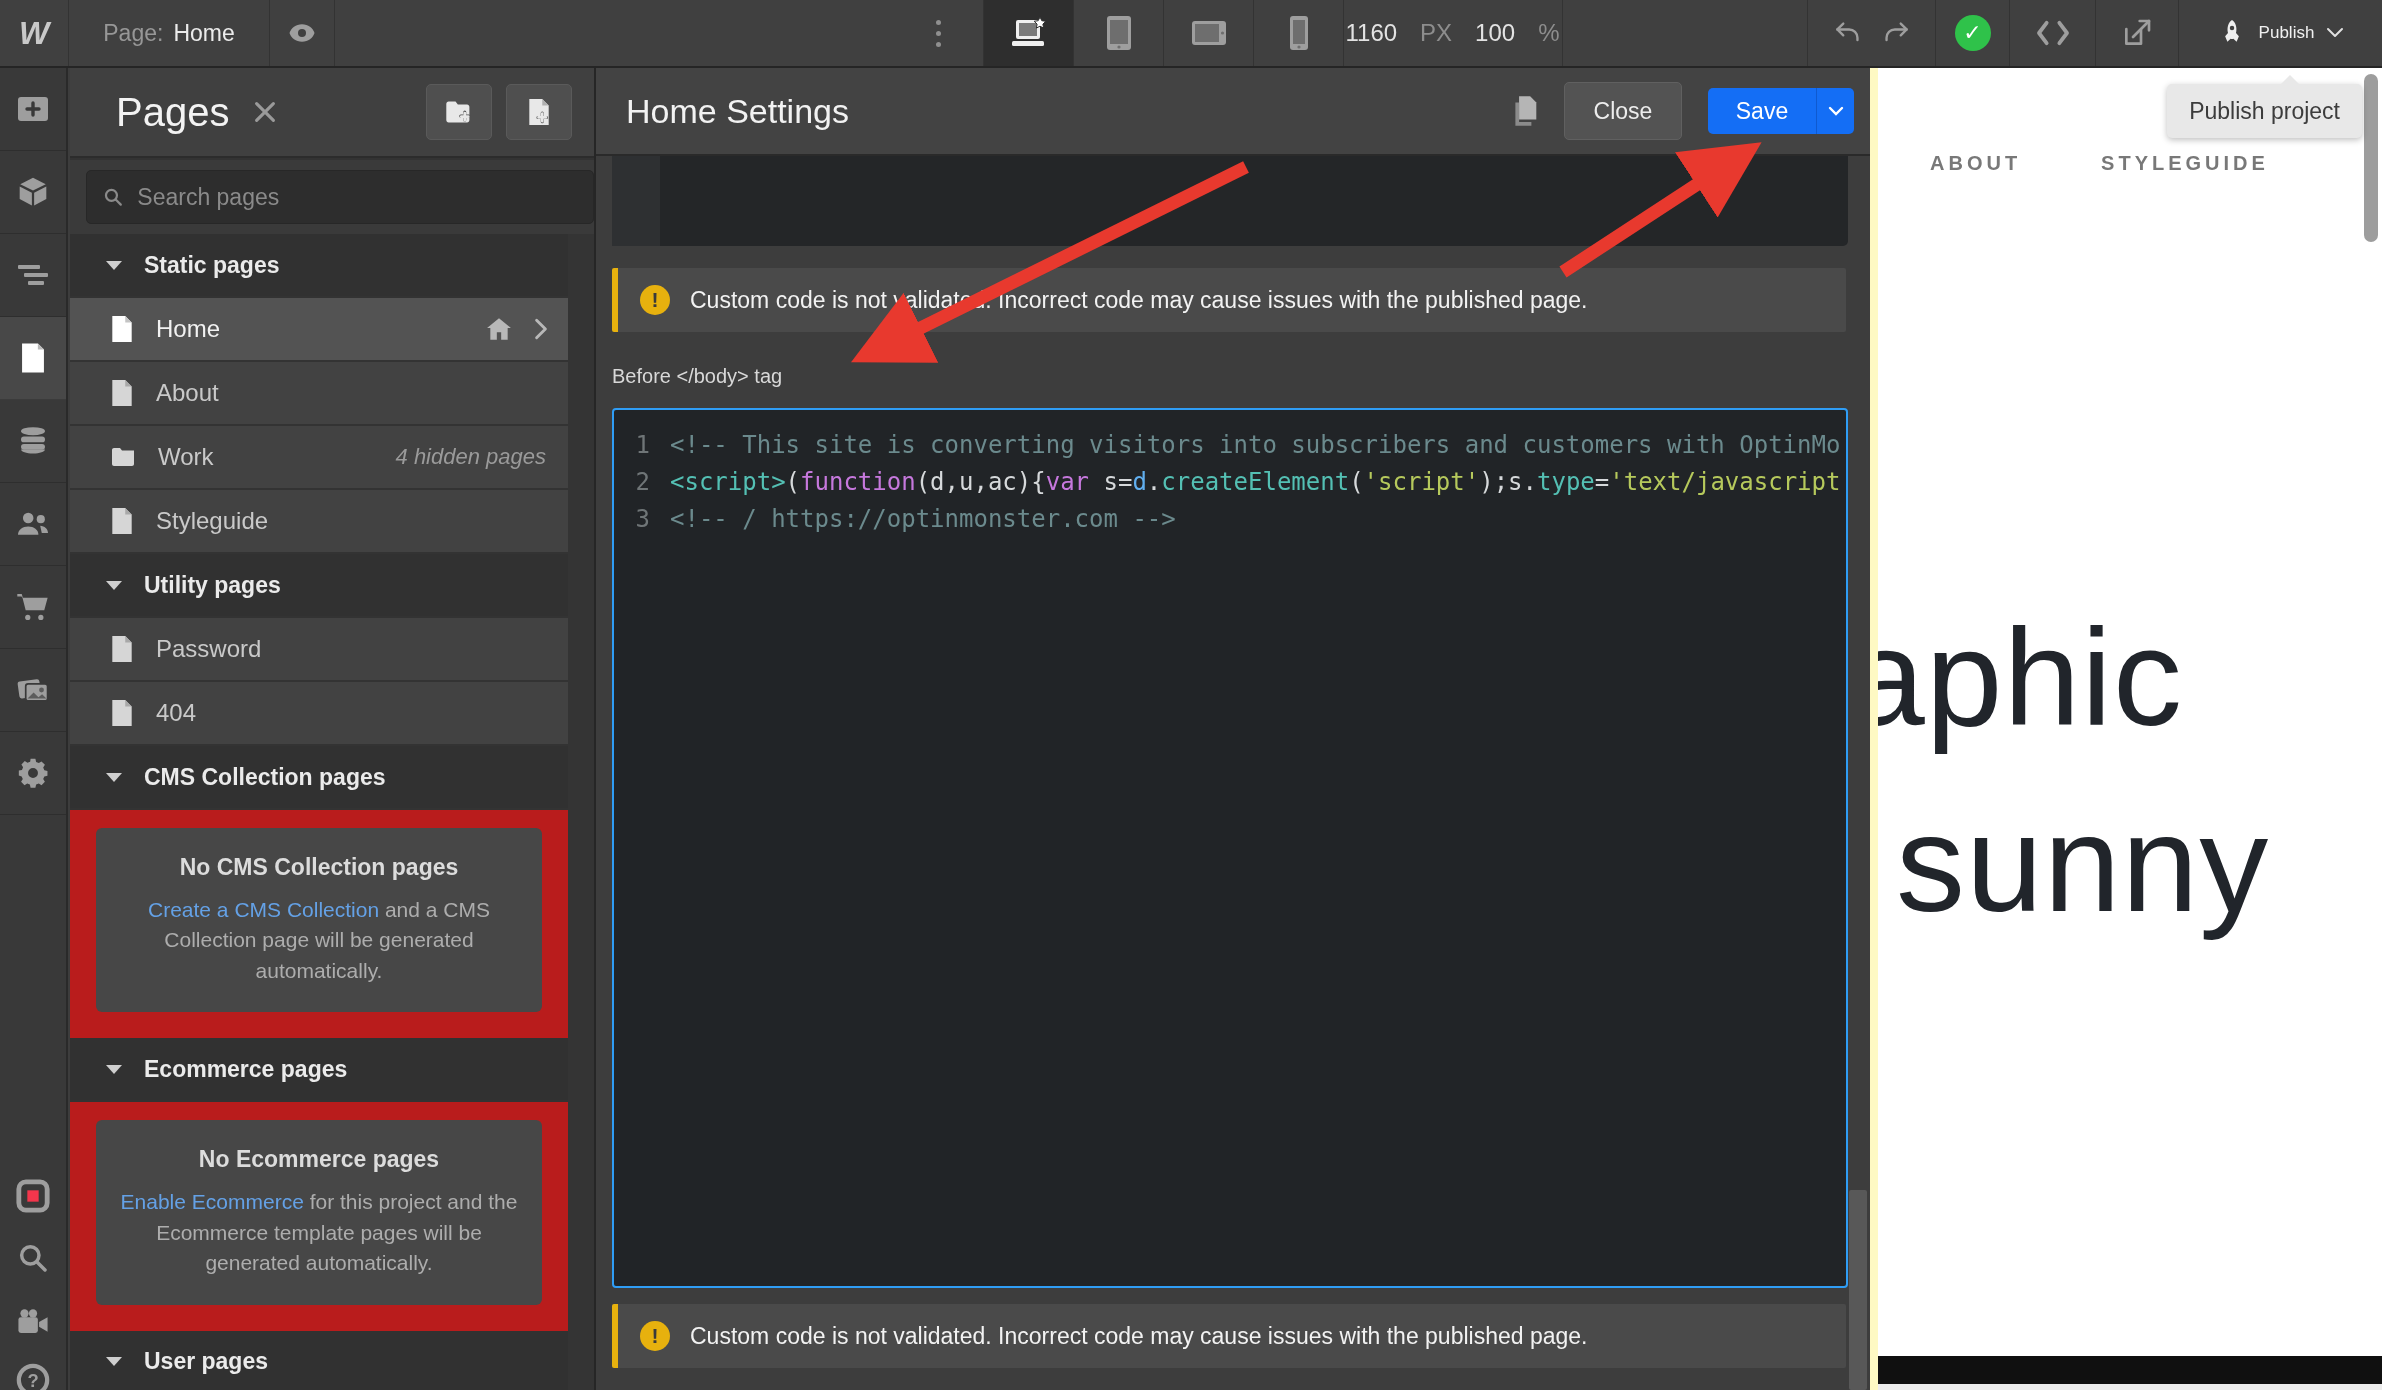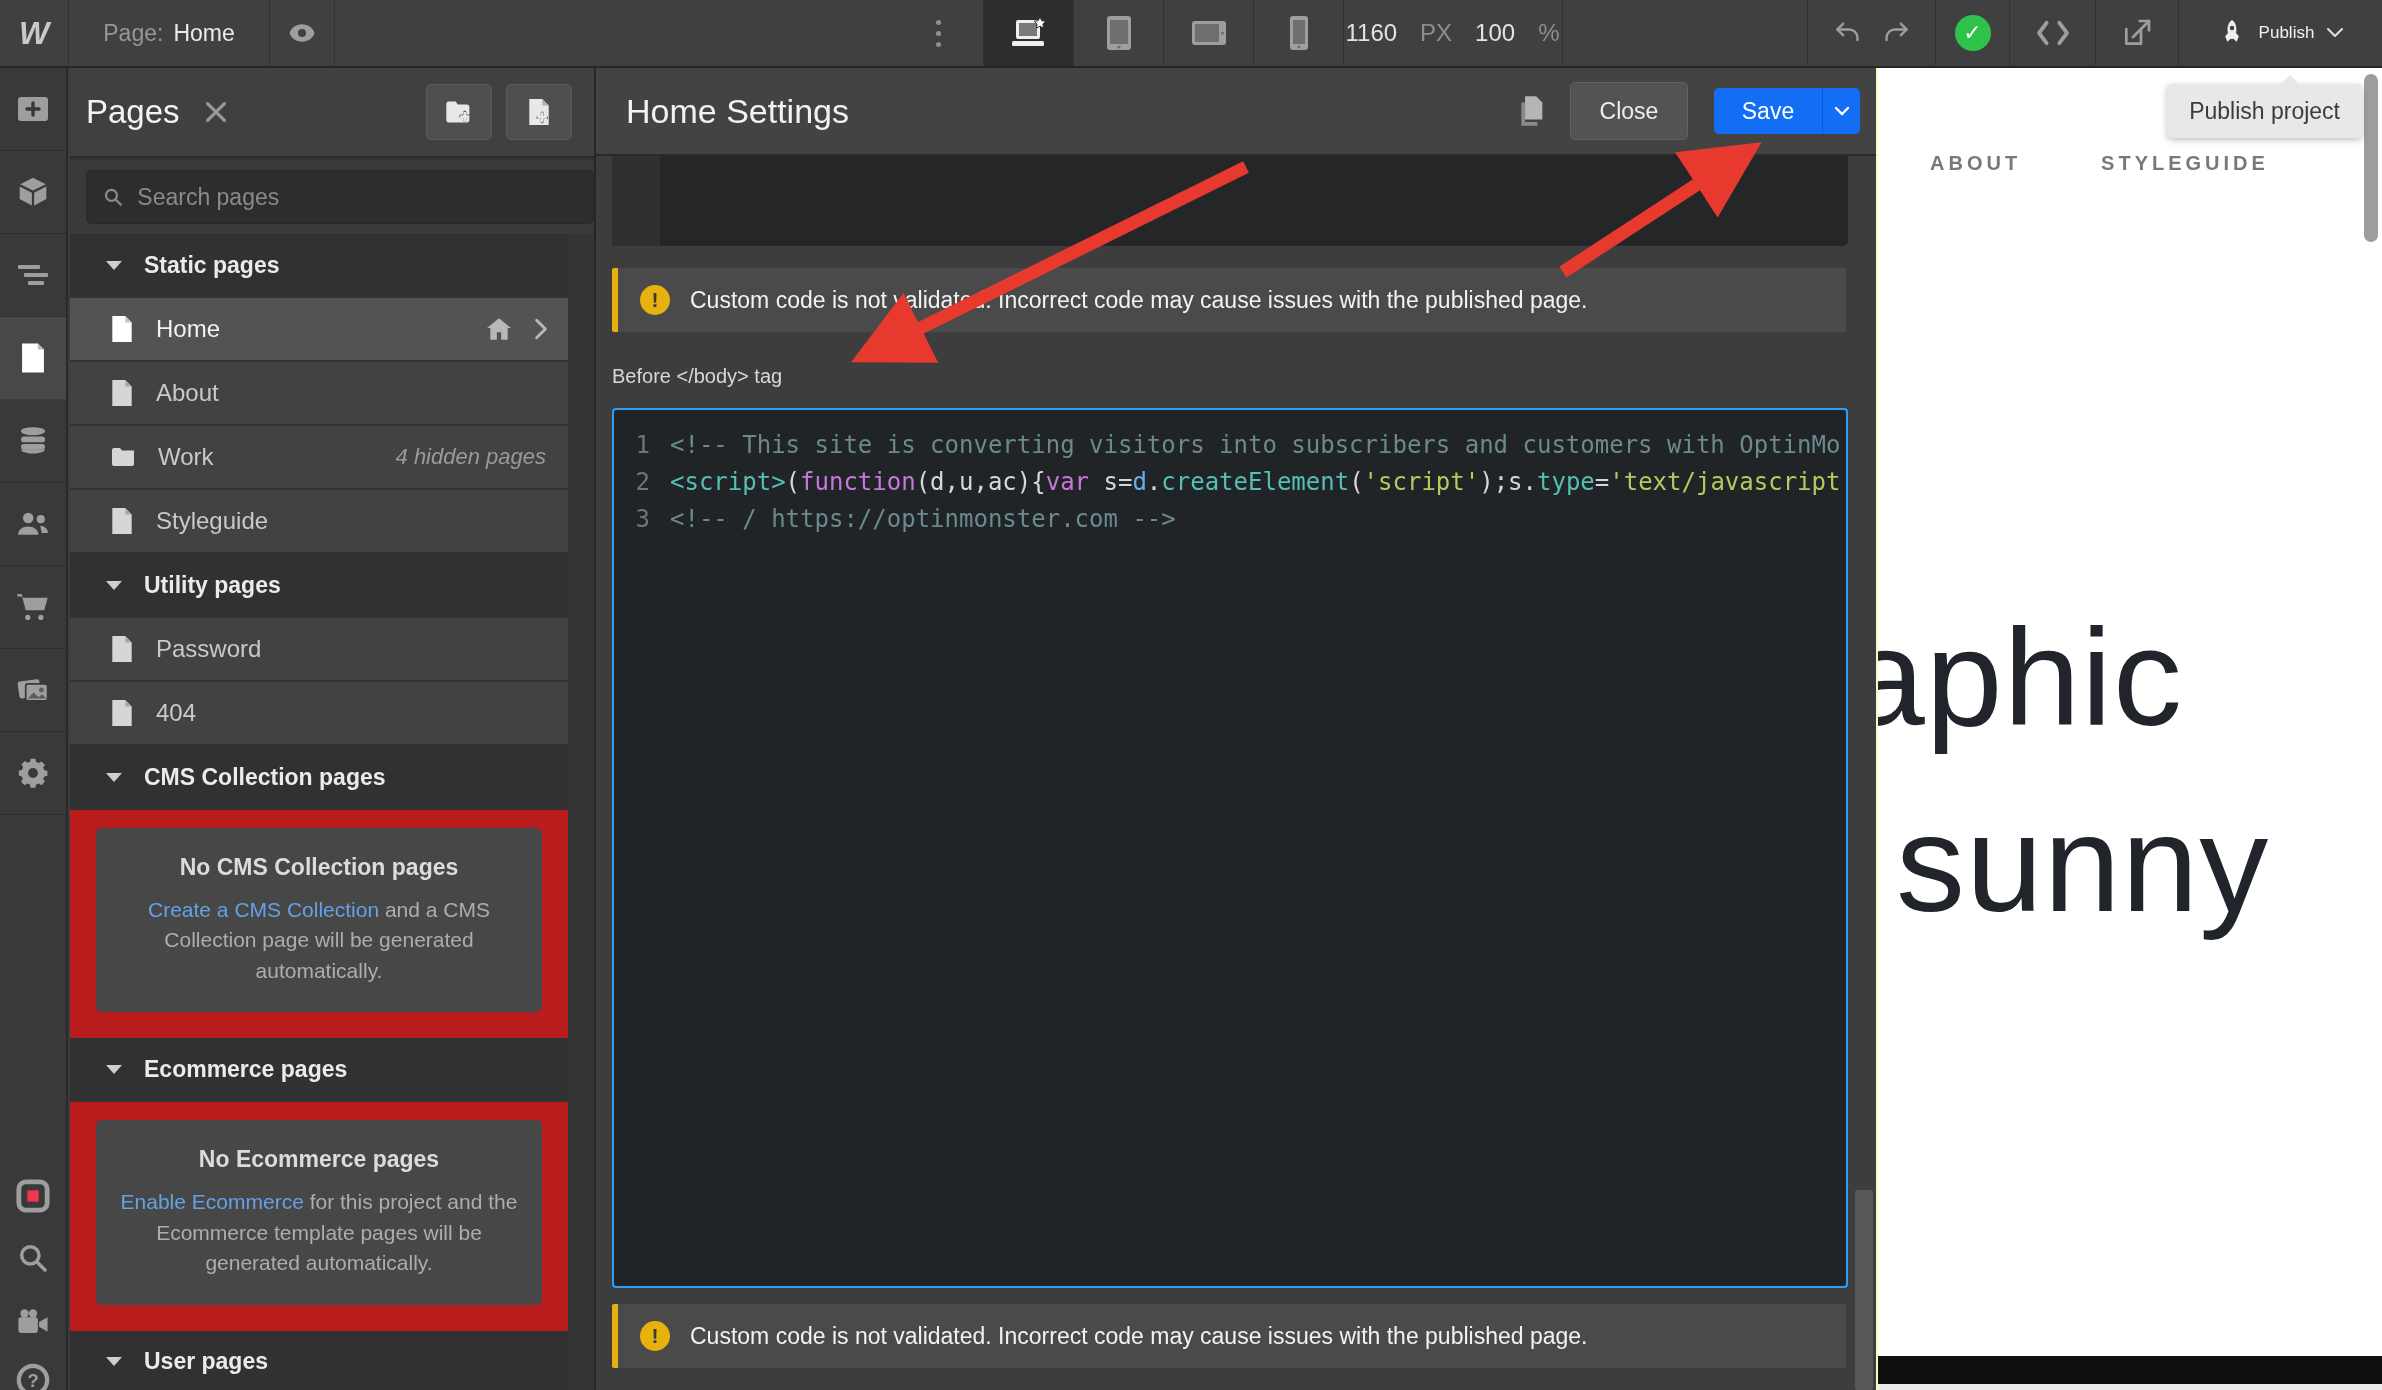--- a/index.html
+++ b/index.html
@@ -34,21 +34,21 @@
   
   .rail{position:absolute;left:0;top:68px;width:68px;bottom:0;background:#393939;border-right:2px solid #2a2a2a;box-sizing:border-box;}
   .rcell{width:66px;height:82px;display:flex;align-items:center;justify-content:center;border-bottom:1px solid rgba(0,0,0,.18);}
   .rcell.active{background:#484848;}
   .rcell.active .ico{fill:#ffffff}
   .rbot{position:absolute;left:0;width:66px;height:60px;display:flex;align-items:center;justify-content:center;}
 
   
   .pages{position:absolute;left:70px;top:68px;width:526px;bottom:0;background:#333333;border-right:2px solid #262626;box-sizing:border-box;overflow:hidden;}
   .pg-head{position:absolute;left:0;top:0;right:0;height:90px;background:#404040;border-bottom:2px solid #2c2c2c;display:flex;align-items:center;box-sizing:border-box;}
-  .pg-title{font-size:33px;color:#f3f3f3;margin-left:16px;}
+  .pg-title{font-size:40px;color:#f3f3f3;margin-left:46px;}
   .pg-x{margin-left:24px;cursor:pointer}
   .pg-btns{margin-left:auto;margin-right:22px;display:flex;gap:14px;}
   .pg-btn{width:64px;height:54px;background:#4f4f4f;border:1px solid #5a5a5a;border-radius:5px;display:flex;align-items:center;justify-content:center;}
   .pg-btn .ico{fill:#e8e8e8}
   .pg-search{position:absolute;left:0;top:92px;right:0;height:74px;background:#3a3a3a;display:flex;align-items:center;}
   .pg-input{margin-left:16px;width:556px;height:54px;background:#2d2d2d;border:1px solid #272727;border-radius:5px;display:flex;align-items:center;gap:12px;padding:0 16px;box-sizing:border-box;}
   .pg-input input{background:transparent;border:none;outline:none;color:#cfcfcf;font-size:23px;width:100%;font-family:inherit;}
   .pg-input input::placeholder{color:#8a8a8a;}
   .pg-list{position:absolute;left:0;top:166px;right:26px;bottom:0;background:#333333;}
   .pg-gutter{position:absolute;right:0;top:166px;width:26px;bottom:0;background:#343434;}
@@ -61,21 +61,21 @@
   .prow.active .plabel{color:#f2f2f2;}
   .prow .meta{position:absolute;right:22px;font-size:22px;font-style:italic;color:#9a9a9a;}
   .prow .trail{position:absolute;right:20px;display:flex;align-items:center;gap:22px;}
   .emptywrap{background:#b91c1c;padding:18px 0 26px 0;margin-top:2px;}
   .emptybox{margin:0 26px;background:#474747;border-radius:6px;padding:26px 24px;}
   .emptytitle{text-align:center;font-size:23px;font-weight:bold;color:#dcdcdc;margin-bottom:14px;}
   .emptytext{text-align:center;font-size:21px;color:#adadad;line-height:1.45;}
   .emptytext a{color:#64a1e6;text-decoration:none;cursor:pointer;}
 
   
-  .settings{position:absolute;left:596px;top:68px;width:1282px;bottom:0;background:#3d3d3d;border-right:2px solid #fef9c3;box-sizing:border-box;overflow:hidden;padding-left:38px;}
+  .settings{position:absolute;left:596px;top:68px;width:1282px;bottom:0;background:#3d3d3d;border-right:8px solid #fef9c3;box-sizing:border-box;overflow:hidden;padding-left:38px;}
   .st-head{position:absolute;left:0;top:0;right:0;height:88px;background:#434343;border-bottom:2px solid #2a2a2a;display:flex;align-items:center;box-sizing:border-box;}
   .st-title{font-size:34px;color:#f2f2f2;margin-left:30px;}
   .st-actions{margin-left:auto;margin-right:16px;display:flex;align-items:center;gap:26px;}
   .btn-close{width:118px;height:58px;background:#535353;border:1px solid #606060;border-radius:5px;color:#ededed;font-size:23px;display:flex;align-items:center;justify-content:center;}
   .btn-save{height:46px;border-radius:5px;background:#146ef5;display:flex;align-items:stretch;overflow:hidden;}
   .btn-save .main{width:108px;display:flex;align-items:center;justify-content:center;color:#fff;font-size:23px;}
   .btn-save .split{width:37px;border-left:1px solid #0f5ad0;display:flex;align-items:center;justify-content:center;}
   .partial-editor{position:absolute;left:16px;top:88px;width:1236px;height:90px;background:#242628;border-radius:0 0 5px 5px;}
   .partial-editor .pgut{position:absolute;left:0;top:0;bottom:0;width:48px;background:#2e3032;}
   .warnbox{position:absolute;left:16px;width:1234px;height:64px;background:#4a4a4a;border-left:6px solid #e7b10e;border-radius:2px;display:flex;align-items:center;box-sizing:border-box;}

